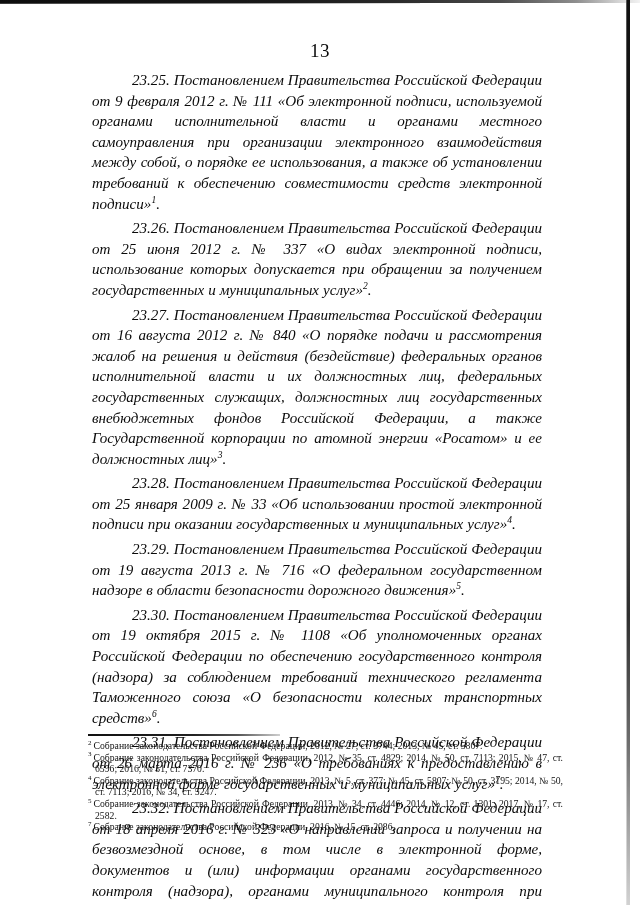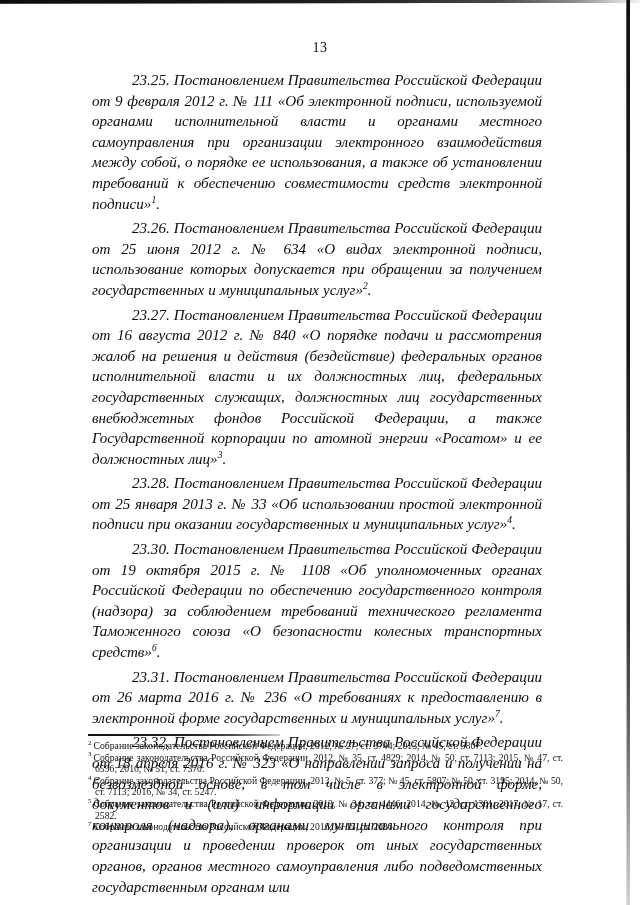--- a/index.html
+++ b/index.html
@@ -57,21 +57,21 @@
       #555 0%, #777 40%, #aaa 70%, #e0e0e0 100%);
   }
 
   
   .page-number {
     position: absolute;
     top: 40px;
     left: 0;
     width: 640px;
     text-align: center;
-    font-size: 14px;
+    font-size: 19px;
     letter-spacing: 0.5px;
   }
 
   
   .body-block {
     position: absolute;
     top: 66px;
     left: 88px;
     width: 458px;
   }
@@ -136,26 +136,27 @@
   <div class="scan-edge-top"></div>
   <div class="scan-edge-top2"></div>
   <div class="scan-edge-right"></div>
   <div class="scan-edge-right2"></div>
 
   <div class="page-number">13</div>
 
   <div class="body-block">
     <p class="para"><span>23.25. Постановлением Правительства Российской Федерации от 9 февраля 2012 г. № 111 «Об электронной подписи, используемой органами исполнительной власти и органами местного самоуправления при организации электронного взаимодействия между собой, о порядке ее использования, а также об установлении требований к обеспечению совместимости средств электронной подписи»</span><sup>1</sup><span>.</span></p>
 
-    <p class="para"><span>23.26. Постановлением Правительства Российской Федерации от 25 июня 2012 г. № 634 «О видах электронной подписи, использование которых допускается при обращении за получением государственных и муниципальных услуг»</span><sup>2</sup><span>.</span></p>
+    <p class="para"><span>23.26. Постановлением Правительства Российской Федерации от 25 июня 2012 г. № 337 «О видах электронной подписи, использование которых допускается при обращении за получением государственных и муниципальных услуг»</span><sup>2</sup><span>.</span></p>
 
     <p class="para"><span>23.27. Постановлением Правительства Российской Федерации от 16 августа 2012 г. № 840 «О порядке подачи и рассмотрения жалоб на решения и действия (бездействие) федеральных органов исполнительной власти и их должностных лиц, федеральных государственных служащих, должностных лиц государственных внебюджетных фондов Российской Федерации, а также Государственной корпорации по атомной энергии «Росатом» и ее должностных лиц»</span><sup>3</sup><span>.</span></p>
 
-    <p class="para"><span>23.28. Постановлением Правительства Российской Федерации от 25 января 2013 г. № 33 «Об использовании простой электронной подписи при оказании государственных и муниципальных услуг»</span><sup>4</sup><span>.</span></p>
+    <p class="para"><span>23.28. Постановлением Правительства Российской Федерации от 25 января 2009 г. № 33 «Об использовании простой электронной подписи при оказании государственных и муниципальных услуг»</span><sup>4</sup><span>.</span></p>
 
+    <p class="para"><span>23.29. Постановлением Правительства Российской Федерации от 19 августа 2013 г. № 716 «О федеральном государственном надзоре в области безопасности дорожного движения»</span><sup>5</sup><span>.</span></p>
 
     <p class="para"><span>23.30. Постановлением Правительства Российской Федерации от 19 октября 2015 г. № 1108 «Об уполномоченных органах Российской Федерации по обеспечению государственного контроля (надзора) за соблюдением требований технического регламента Таможенного союза «О безопасности колесных транспортных средств»</span><sup>6</sup><span>.</span></p>
 
     <p class="para"><span>23.31. Постановлением Правительства Российской Федерации от 26 марта 2016 г. № 236 «О требованиях к предоставлению в электронной форме государственных и муниципальных услуг»</span><sup>7</sup><span>.</span></p>
 
     <p class="para"><span>23.32. Постановлением Правительства Российской Федерации от 18 апреля 2016 г. № 323 «О направлении запроса и получении на безвозмездной основе, в том числе в электронной форме, документов и (или) информации органами государственного контроля (надзора), органами муниципального контроля при организации и проведении проверок от иных государственных органов, органов местного самоуправления либо подведомственных государственным органам или</span></p>
   </div>
 
   <div class="footnote-rule"></div>
 

